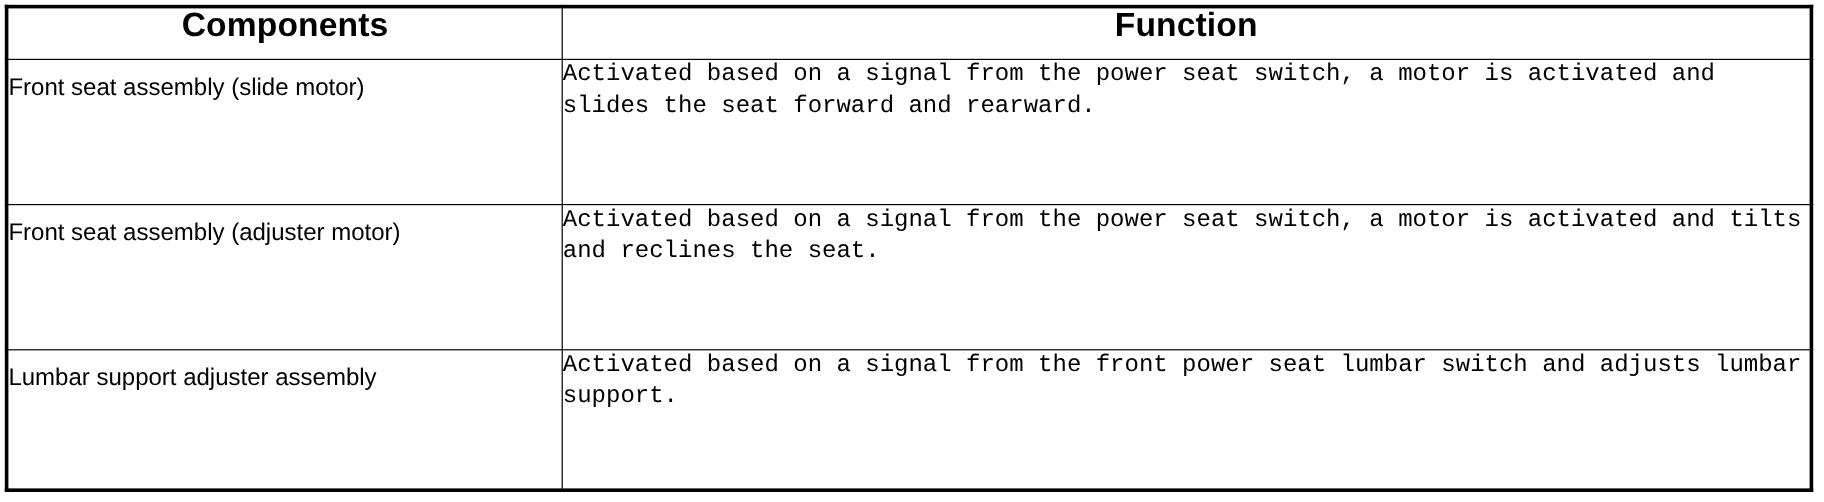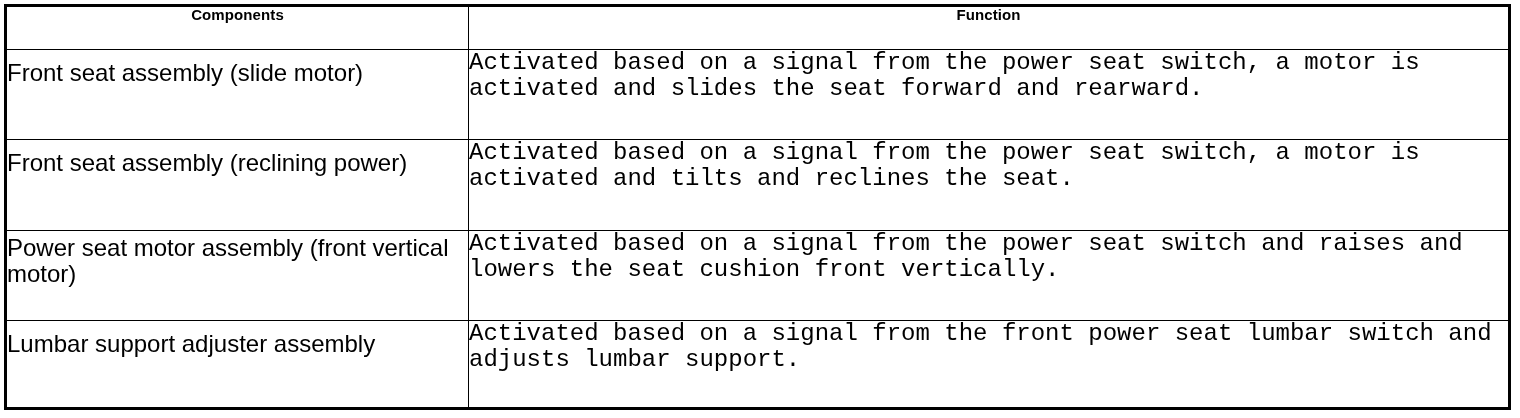--- a/index.html
+++ b/index.html
@@ -45,33 +45,33 @@
     background: #ffffff;
   }
 
   
   thead tr th {
     border-bottom: 3px solid #000000;
     height: 42px;
     vertical-align: middle;
     text-align: center;
     font-weight: bold;
-    font-size: 15px;
+    font-size: 28px;
     letter-spacing: 0.1px;
   }
   thead tr th.th-components { border-right: 1px solid #000000; }
 
   .th-label {
     display: block;
     line-height: 1;
   }
 
   
   tbody tr td {
-    font-size: 24px;
+    font-size: 20px;
     font-weight: normal;
     line-height: 26px;
   }
 
   td.cell-component {
     border-right: 1px solid #000000;
     padding: 9px 8px 9px 9px;
     vertical-align: top;
   }
   td.cell-function {
@@ -122,32 +122,24 @@
       <tr data-row="0">
         <td class="cell-component">
           <span class="cell-text">Front seat assembly (slide motor)</span>
         </td>
         <td class="cell-function">
           <span class="cell-text">Activated based on a signal from the power seat switch, a motor is activated and slides the seat forward and rearward.</span>
         </td>
       </tr>
       <tr data-row="1">
         <td class="cell-component">
-          <span class="cell-text">Front seat assembly (reclining power)</span>
+          <span class="cell-text">Front seat assembly (adjuster motor)</span>
         </td>
         <td class="cell-function">
           <span class="cell-text">Activated based on a signal from the power seat switch, a motor is activated and tilts and reclines the seat.</span>
-        </td>
-      </tr>
-      <tr data-row="2">
-        <td class="cell-component">
-          <span class="cell-text">Power seat motor assembly (front vertical motor)</span>
-        </td>
-        <td class="cell-function">
-          <span class="cell-text">Activated based on a signal from the power seat switch and raises and lowers the seat cushion front vertically.</span>
         </td>
       </tr>
       <tr data-row="4">
         <td class="cell-component">
           <span class="cell-text">Lumbar support adjuster assembly</span>
         </td>
         <td class="cell-function">
           <span class="cell-text">Activated based on a signal from the front power seat lumbar switch and adjusts lumbar support.</span>
         </td>
       </tr>

